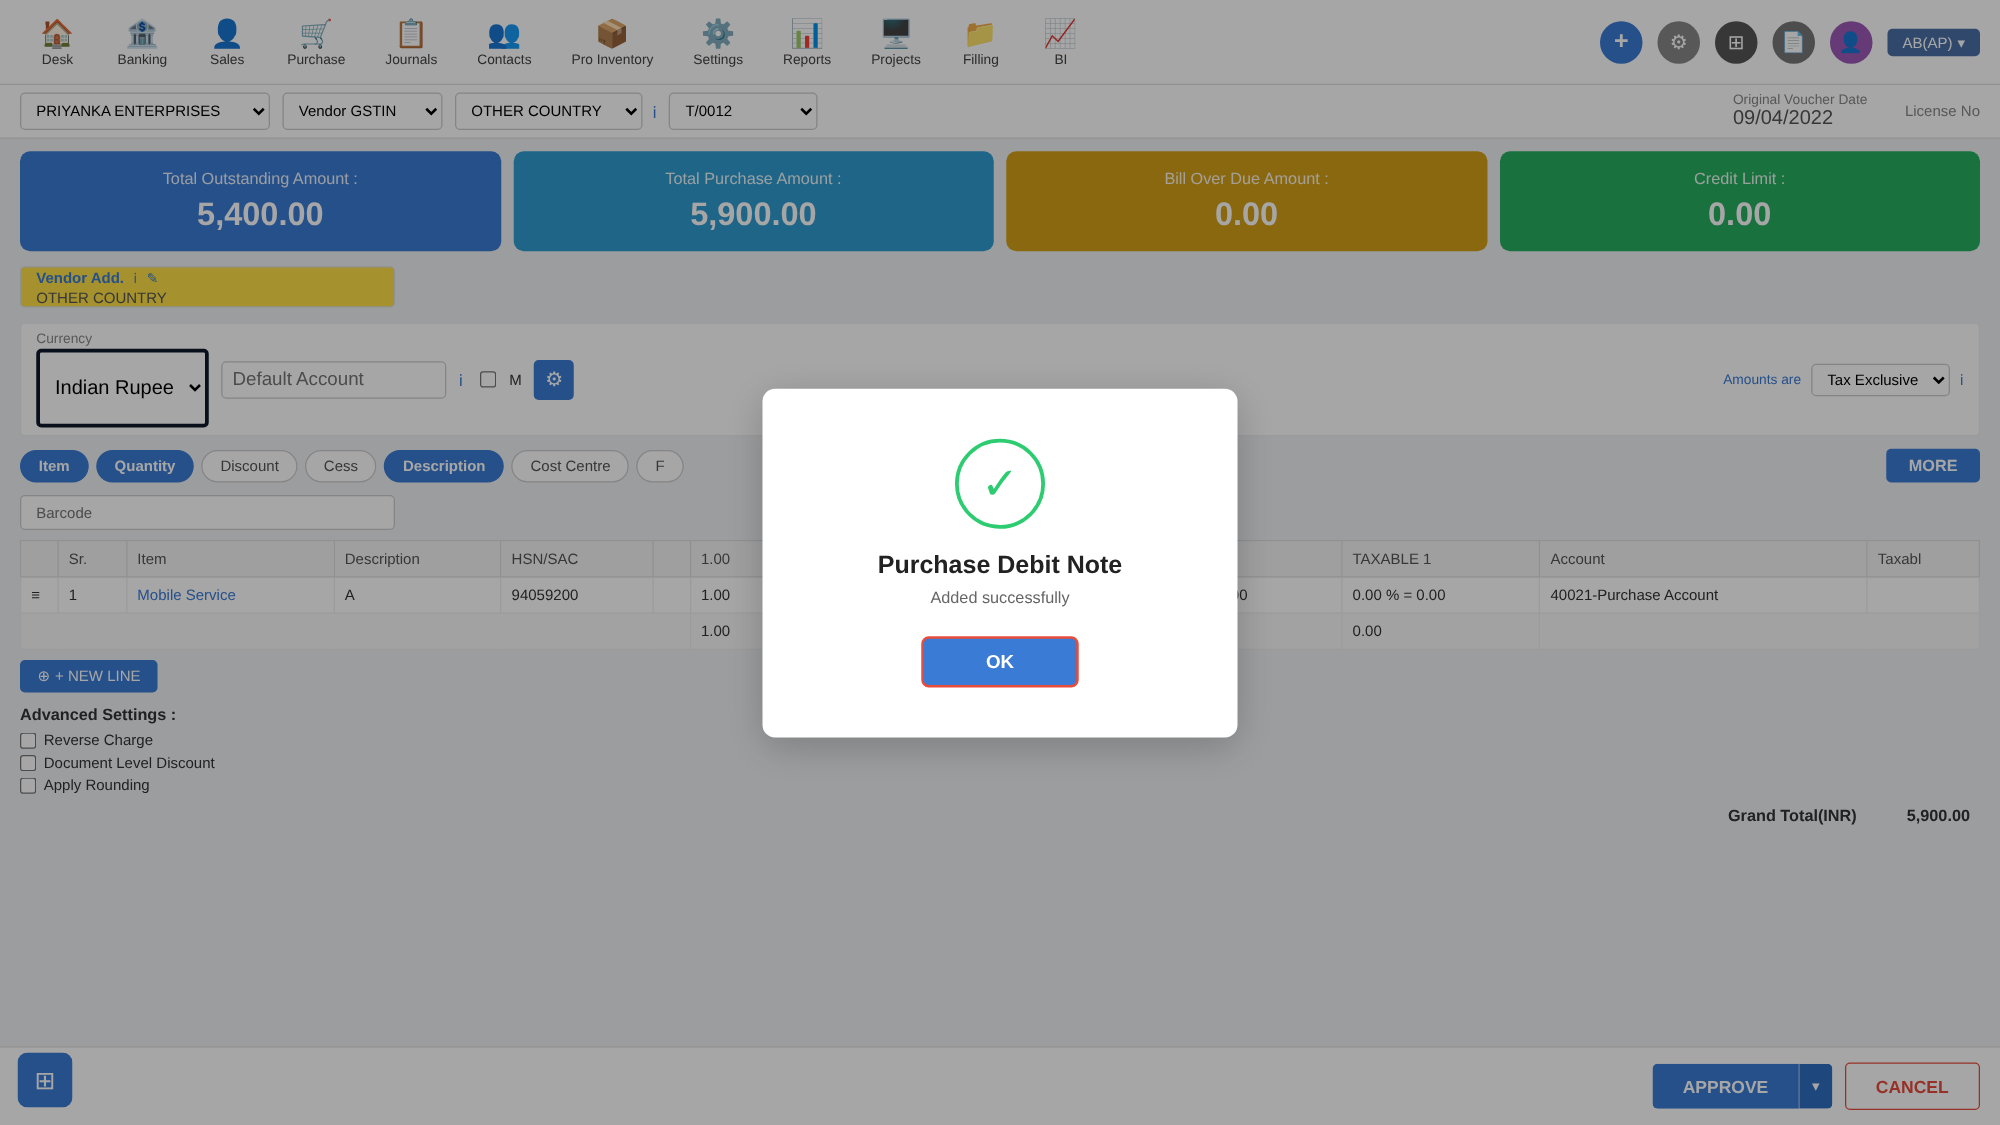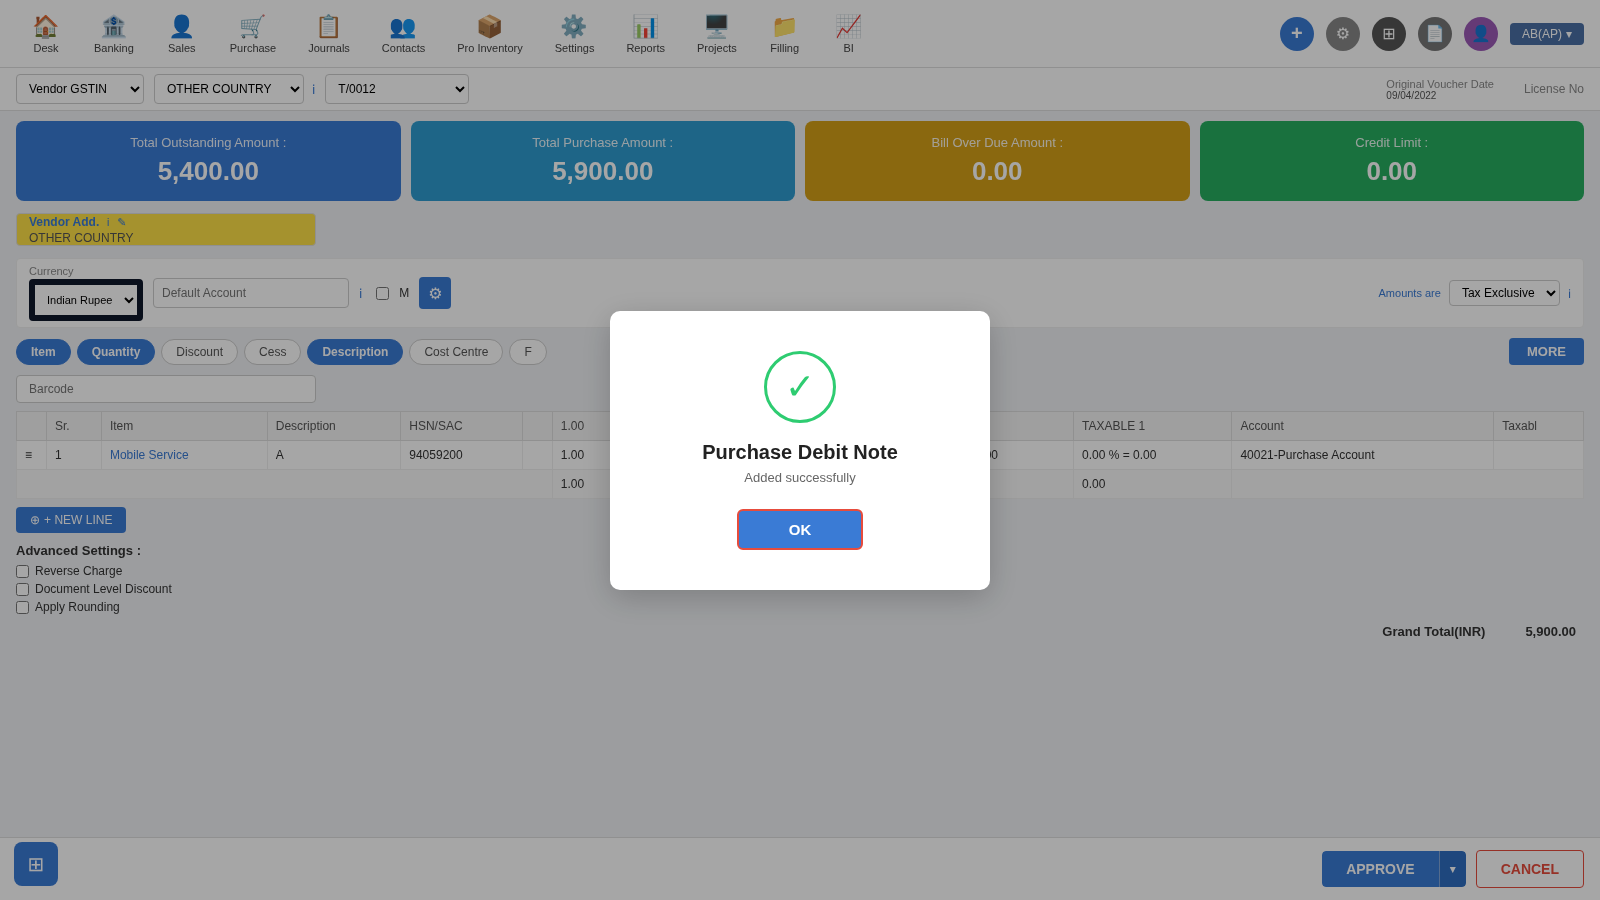--- a/index.html
+++ b/index.html
@@ -120,24 +120,24 @@
       align-items: center;
       gap: 10px;
       margin-bottom: 10px;
       background: #fff;
       padding: 6px 12px;
       border-radius: 4px;
       border: 1px solid #eee;
     }
     .currency-row label { font-size: 11px; color: #888; }
     .currency-row select {
-      border: 6px solid #0f172a;
-      border-radius: 4px;
-      padding: 8px 8px;
-      font-size: 11px;
+      border: 3px solid #0f172a;
+      border-radius: 4px;
+      padding: 19px 8px;
+      font-size: 16px;
       background: #fff;
     }
     .amounts-right {
       margin-left: auto;
       display: flex;
       align-items: center;
       gap: 8px;
       font-size: 12px;
     }
     .gear-btn {
@@ -423,38 +423,43 @@
     <div class="nav-right-btn" style="background:#9b59b6;">👤</div>
     <div class="user-badge">
       <span>AB(AP)</span>
       <span>▾</span>
     </div>
   </div>
 </nav>
 
 <div class="subheader">
   <div class="field-group">
+    <select style="width:200px;">
+      <option>PRIYANKA ENTERPRISES</option>
+    </select>
+  </div>
+  <div class="field-group">
     <select style="width:128px;">
       <option>Vendor GSTIN</option>
     </select>
   </div>
   <div class="field-group">
     <select style="width:150px;">
       <option>OTHER COUNTRY</option>
     </select>
     <span style="color:#3a7bd5; margin-left:4px;">ℹ</span>
   </div>
   <div class="field-group">
-    <select style="width:144px;">
+    <select style="width:119px;">
       <option>T/0012</option>
     </select>
   </div>
   <div class="orig-voucher">
     <div style="font-size:11px; color:#888;">Original Voucher Date</div>
-    <div style="font-size:10px;">09/04/2022</div>
+    <div style="font-size:16px;">09/04/2022</div>
   </div>
   <div style="margin-left:20px; font-size:12px; color:#888;">License No</div>
 </div>
 
 <div class="main">
 
   
   <div class="stat-cards">
     <div class="stat-card blue">
       <div class="label">Total Outstanding Amount :</div>
@@ -485,21 +490,21 @@
   </div>
 
   
   <div class="currency-row">
     <div>
       <label style="display:block; font-size:11px; color:#888; margin-bottom:2px;">Currency</label>
       <select>
         <option>Indian Rupee</option>
       </select>
     </div>
-    <input type="text" style="border: 1px solid rgb(204, 204, 204); border-radius: 4px; padding: 4px 8px; font-size: 12px; height: 30px; width: 196px;" placeholder="Default Account">
+    <input type="text" style="border: 1px solid rgb(204, 204, 204); border-radius: 4px; padding: 4px 8px; font-size: 15px; height: 30px; width: 180px;" placeholder="Default Account">
     <span style="color:#3a7bd5;">ℹ</span>
     <input type="checkbox" style="margin-left: 4px;">
     <span style="font-size:12px;">M</span>
     <button class="gear-btn">⚙</button>
     <div class="amounts-right">
       <span style="color:#3a7bd5; font-size:11px;">Amounts are</span>
       <select style="border:1px solid #ccc; border-radius:4px; padding:4px 8px; font-size:12px;">
         <option>Tax Exclusive</option>
       </select>
       <span style="color:#3a7bd5;">ℹ</span>

